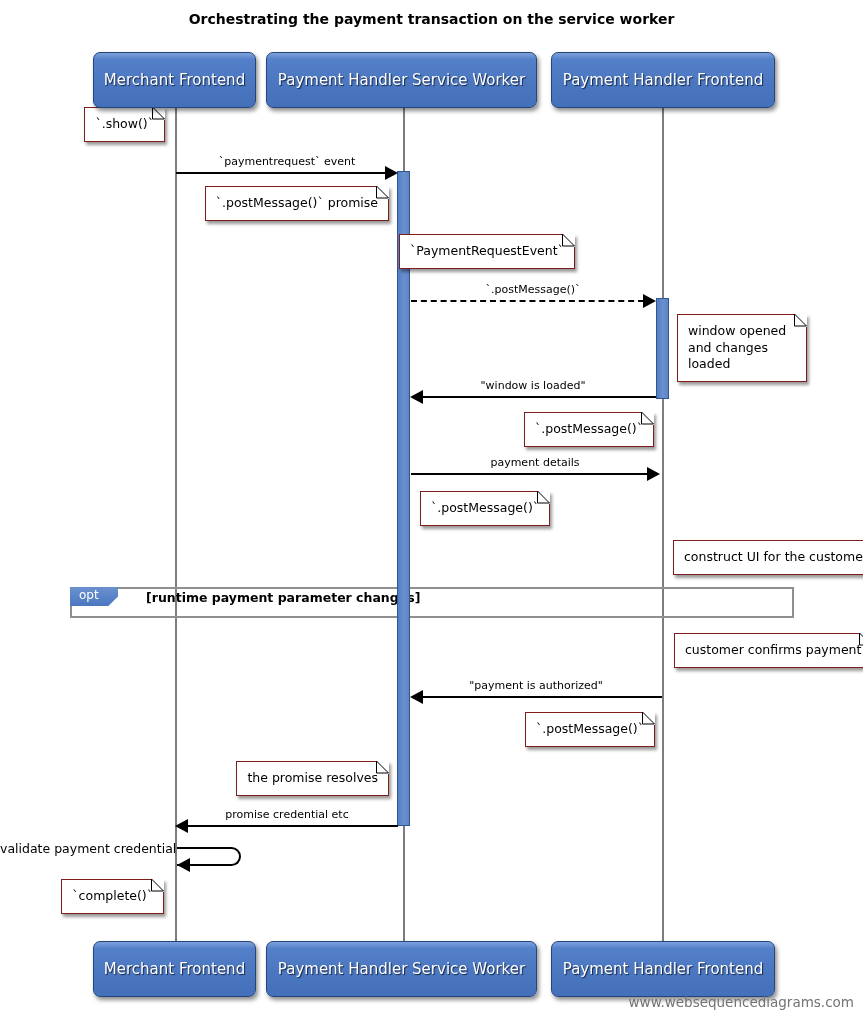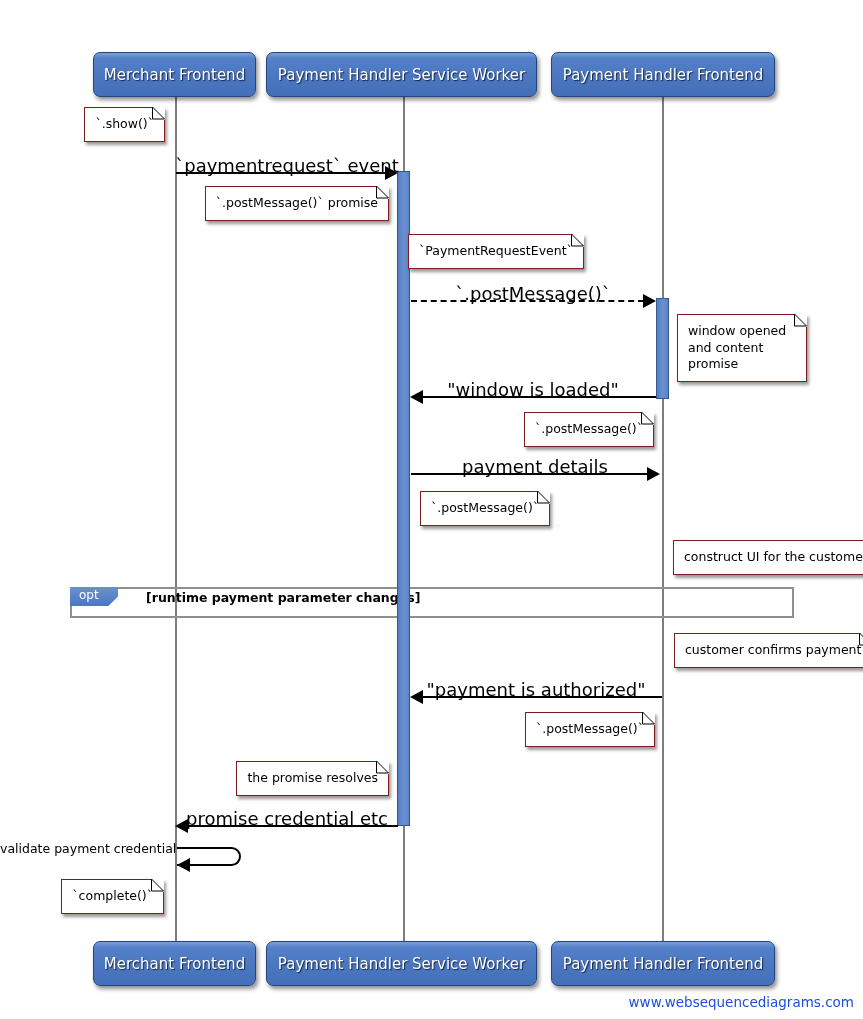--- a/index.html
+++ b/index.html
@@ -8,21 +8,21 @@
     font-family:"DejaVu Sans","Liberation Sans",sans-serif;color:#000;
   }
   .title{
     position:absolute;top:11px;left:0;width:100%;text-align:center;
     font-size:14px;font-weight:bold;letter-spacing:0px;
   }
   .lifeline{
     position:absolute;width:2px;top:92px;height:849px;background:#7d7d7d;
   }
   .actor{
-    position:absolute;height:45px;box-sizing:border-box;
+    position:absolute;height:56px;box-sizing:border-box;
     background:linear-gradient(180deg,#7fa1db 0%,#5380c8 12%,#4b77c1 55%,#4470b9 100%);
     border:1px solid #24457c;border-radius:7px;
     box-shadow:2px 3px 4px rgba(0,0,0,0.45);
     color:#fff;font-size:15px;display:flex;align-items:center;justify-content:center;
     text-shadow:1px 1px 1px rgba(5,15,35,0.8);white-space:nowrap;
   }
   .activation{
     position:absolute;width:13px;box-sizing:border-box;
     background:linear-gradient(90deg,#537fc5 0%,#6b90cf 55%,#5a84c8 100%);
     border:1px solid #33588f;
@@ -34,21 +34,21 @@
     border-top:7px solid transparent;border-bottom:7px solid transparent;
     border-left:13px solid #000;
   }
   .arrow-left{
     position:absolute;width:0;height:0;
     border-top:7px solid transparent;border-bottom:7px solid transparent;
     border-right:13px solid #000;
   }
   .msg-label{
     position:absolute;transform:translateX(-50%);
-    font-size:18px;white-space:nowrap;
+    font-size:11px;white-space:nowrap;
   }
   .self-label{
     position:absolute;left:0;width:170px;text-align:right;
     font-size:12.5px;white-space:nowrap;
   }
   .self-loop{
     position:absolute;box-sizing:border-box;
     border:2px solid #000;border-left:none;border-radius:0 10px 10px 0;
     background:transparent;
   }
@@ -69,28 +69,29 @@
   .opt-tab{
     position:absolute;left:-2px;top:-2px;width:48px;height:19px;box-sizing:border-box;
     background:linear-gradient(180deg,#6b90cf,#4b77c1);
     clip-path:polygon(0 0,100% 0,100% 50%,80% 100%,0 100%);
     color:#fff;font-size:12px;display:flex;align-items:center;padding:0 0 4px 9px;
   }
   .opt-guard{
     position:absolute;left:74px;top:1px;font-size:12.5px;font-weight:bold;white-space:nowrap;
   }
   .footer{
-    position:absolute;right:9px;top:994px;font-size:13.5px;color:#1d4ed8;white-space:nowrap;
+    position:absolute;right:9px;top:994px;font-size:13.5px;color:#737373;white-space:nowrap;
   }
 </style>
 </head>
 <body>
 
 <div class="canvas">
 
+  <div class="title">Orchestrating the payment transaction on the service worker</div>
 
   <div class="lifeline" style="left:175px;"></div>
   <div class="lifeline" style="left:403px;"></div>
   <div class="lifeline" style="left:662px;"></div>
 
   <div class="opt-frame" style="left:70px;top:587px;width:724px;height:31px;">
     <div class="opt-tab">
       <span>opt</span>
     </div>
     <div class="opt-guard">[runtime payment parameter changes]</div>
@@ -138,31 +139,31 @@
 
   <div class="note" style="right:474px;top:186px;">
     <span>`.postMessage()` promise</span>
     <span class="fold-cover">
         <svg class="fold-svg" width="13" height="13" viewBox="0 0 13 13">
           <path d="M0.5 0 L12.5 12 L0.5 12 Z" fill="#fdfdfd" stroke="#000" stroke-width="1"></path>
         </svg>
       </span>
   </div>
 
-  <div class="note" style="left:408px;top:234px;">
+  <div class="note" style="left:399px;top:234px;">
     <span>`PaymentRequestEvent`</span>
     <span class="fold-cover">
         <svg class="fold-svg" width="13" height="13" viewBox="0 0 13 13">
           <path d="M0.5 0 L12.5 12 L0.5 12 Z" fill="#fdfdfd" stroke="#000" stroke-width="1"></path>
         </svg>
       </span>
   </div>
 
   <div class="note wrap" style="left:677px;top:314px;width:108px;">
-    <span>window opened and content promise</span>
+    <span>window opened and changes loaded</span>
     <span class="fold-cover">
         <svg class="fold-svg" width="13" height="13" viewBox="0 0 13 13">
           <path d="M0.5 0 L12.5 12 L0.5 12 Z" fill="#fdfdfd" stroke="#000" stroke-width="1"></path>
         </svg>
       </span>
   </div>
 
   <div class="note" style="right:209px;top:412px;">
     <span>`.postMessage()`</span>
     <span class="fold-cover">

